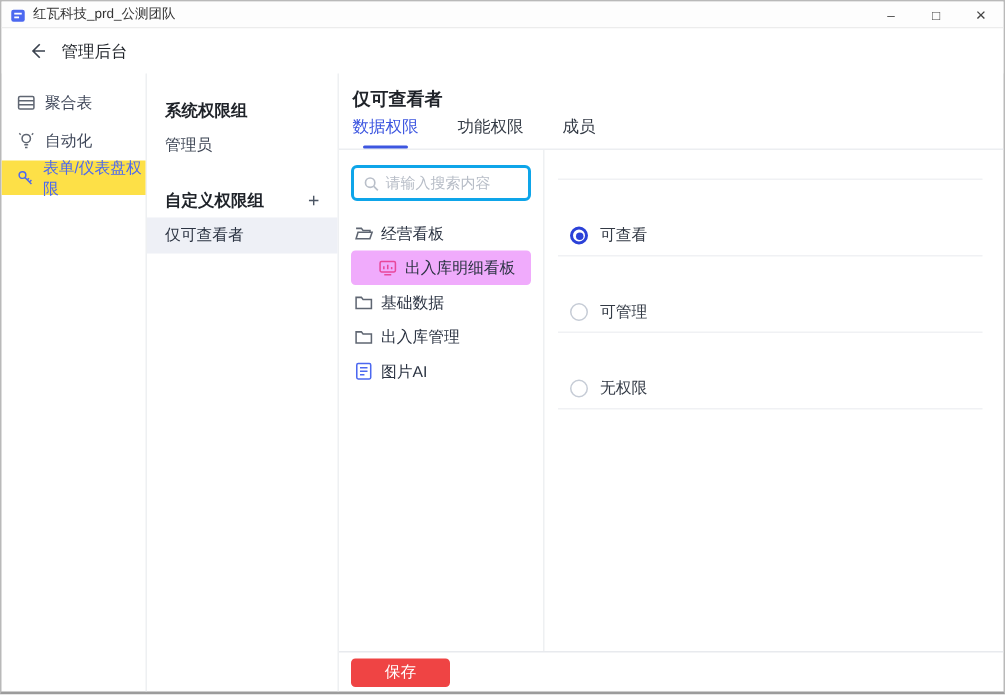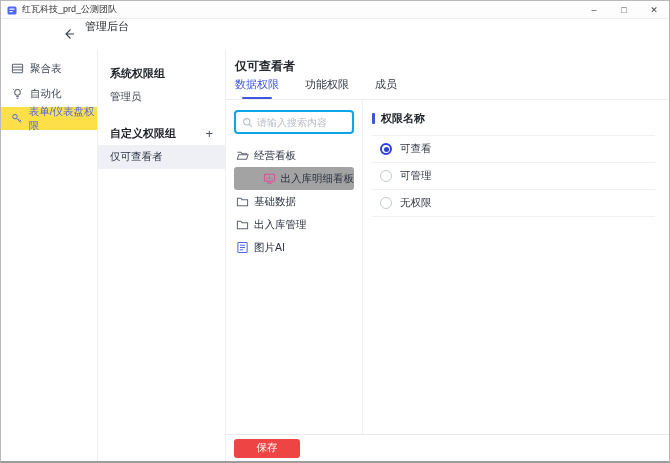--- a/index.html
+++ b/index.html
@@ -7,21 +7,21 @@
   .window { width:670px; height:463px; border:1px solid #b9b9b9; border-bottom:2px solid #9c9c9c; display:flex; flex-direction:column; background:#fff; overflow:hidden; }
 
   
   .titlebar { height:18px; flex:0 0 18px; display:flex; align-items:center; background:#fdfdfd; border-bottom:1px solid #ececec; padding-left:6px; }
   .app-icon { width:10px; height:10px; display:inline-flex; margin-right:5px; }
   .title-text { font-size:9px; color:#333; }
   .win-controls { margin-left:auto; display:flex; height:100%; }
   .win-btn { width:30px; height:100%; display:flex; align-items:center; justify-content:center; font-size:9px; color:#444; cursor:default; }
 
   
-  .header { height:30px; flex:0 0 30px; display:flex; padding-left:18px; background:#fff;margin-left:44px; }
+  .header { height:30px; flex:0 0 30px; display:flex; align-items:center; padding-left:18px; background:#fff; }
   .back-btn { display:inline-flex; align-items:center; margin-right:10px; color:#3a424e; }
   .page-title { font-size:11px; color:#1f2329; }
 
   
   .columns { flex:1; display:flex; min-height:0; }
 
   .leftnav { width:97px; flex:0 0 97px; border-right:1px solid #eef0f2; padding-top:8px; }
   .nav-item { height:23px; display:flex; align-items:center; padding-left:10px; font-size:10.5px; color:#40485a; cursor:pointer; margin-bottom:2px; }
   .nav-item .nicon { width:13px; height:13px; margin-right:6px; display:inline-flex; color:#5f6672; }
   .nav-item.active { background:#fde047; color:#4c68f0; }
@@ -45,30 +45,30 @@
   .content { flex:1; display:flex; min-height:0; }
   .treepanel { width:137px; flex:0 0 137px; border-right:1px solid #eef0f2; padding:10px 8px 0 8px; }
   .searchbox { height:24px; border:2px solid #0ea5e9; border-radius:4px; display:flex; align-items:center; padding:0 6px; margin-bottom:10px; background:#fff; }
   .searchbox .sicon { width:11px; height:11px; display:inline-flex; color:#b9bfc9; margin-right:4px; flex:0 0 11px; }
   .searchbox input { border:none; outline:none; width:100%; font-size:10px; color:#333; font-family:"Liberation Sans", sans-serif; }
   .searchbox input::placeholder { color:#b7bdc7; }
 
   .tree-item { height:23px; display:flex; align-items:center; font-size:10.5px; color:#2b3342; cursor:pointer; border-radius:3px; padding-left:2px; }
   .tree-item .ticon { width:13px; height:13px; margin-right:5px; display:inline-flex; color:#5f6672; flex:0 0 13px; }
   .tree-item.indent { padding-left:18px; }
-  .tree-item.selected { background:#a3a3a3;justify-content:flex-end; }
+  .tree-item.selected { background:#f0abfc; }
   .ticon.pink { color:#e8489b; }
   .ticon.blue { color:#4c68f0; }
 
   .rightpanel { flex:1; padding:10px 14px 0 9px; min-width:0; }
   .perm-heading { display:flex; align-items:center; height:16px; }
   .perm-bar { width:3px; height:11px; background:#3d56e0; border-radius:1px; margin-right:6px; }
   .perm-title { font-size:11px; font-weight:bold; color:#1f2329; }
   .opt-list { margin-top:9px; border-top:1px solid #f0f1f4; }
-  .opt-row { height:27px; display:flex; align-items:center; border-bottom:1px solid #f0f1f4; cursor:pointer; padding-left:8px; }
+  .opt-row { height:27px; display:flex; align-items:center; border-bottom:1px solid #f0f1f4; cursor:pointer; padding-left:8px;margin-top:24px; }
   .radio { width:12px; height:12px; border-radius:50%; border:1px solid #c6ccd6; background:#fff; display:inline-block; margin-right:8px; flex:0 0 12px; }
   .radio.checked { border:2px solid #2b41d8; position:relative; }
   .radio.checked::after { content:""; position:absolute; inset:1.5px; background:#2b41d8; border-radius:50%; }
   .opt-label { font-size:10.5px; color:#333a45; }
 
   .footer { flex:0 0 27px; border-top:1px solid #e8eaee; display:flex; align-items:center; padding-left:8px; }
   .save-btn { width:66px; height:19px; background:#ef4444; color:#fff; border:none; border-radius:3px; font-size:10.5px; font-family:"Liberation Sans", sans-serif; cursor:pointer; }
 
   svg { display:block; width:100%; height:100%; }
 </style>
@@ -228,24 +228,20 @@
                   <line x1="4.3" y1="4.5" x2="9.7" y2="4.5" stroke="currentColor" stroke-width="1.1"></line>
                   <line x1="4.3" y1="7" x2="9.7" y2="7" stroke="currentColor" stroke-width="1.1"></line>
                   <line x1="4.3" y1="9.5" x2="7.5" y2="9.5" stroke="currentColor" stroke-width="1.1"></line>
                 </svg>
             </span>
             <span>图片AI</span>
           </div>
         </div>
 
         <div class="rightpanel">
-          <div class="perm-heading">
-            <span class="perm-bar"></span>
-            <span class="perm-title">权限名称</span>
-          </div>
           <div class="opt-list">
             <div class="opt-row">
               <span class="radio checked"></span>
               <span class="opt-label">可查看</span>
             </div>
             <div class="opt-row">
               <span class="radio"></span>
               <span class="opt-label">可管理</span>
             </div>
             <div class="opt-row">

